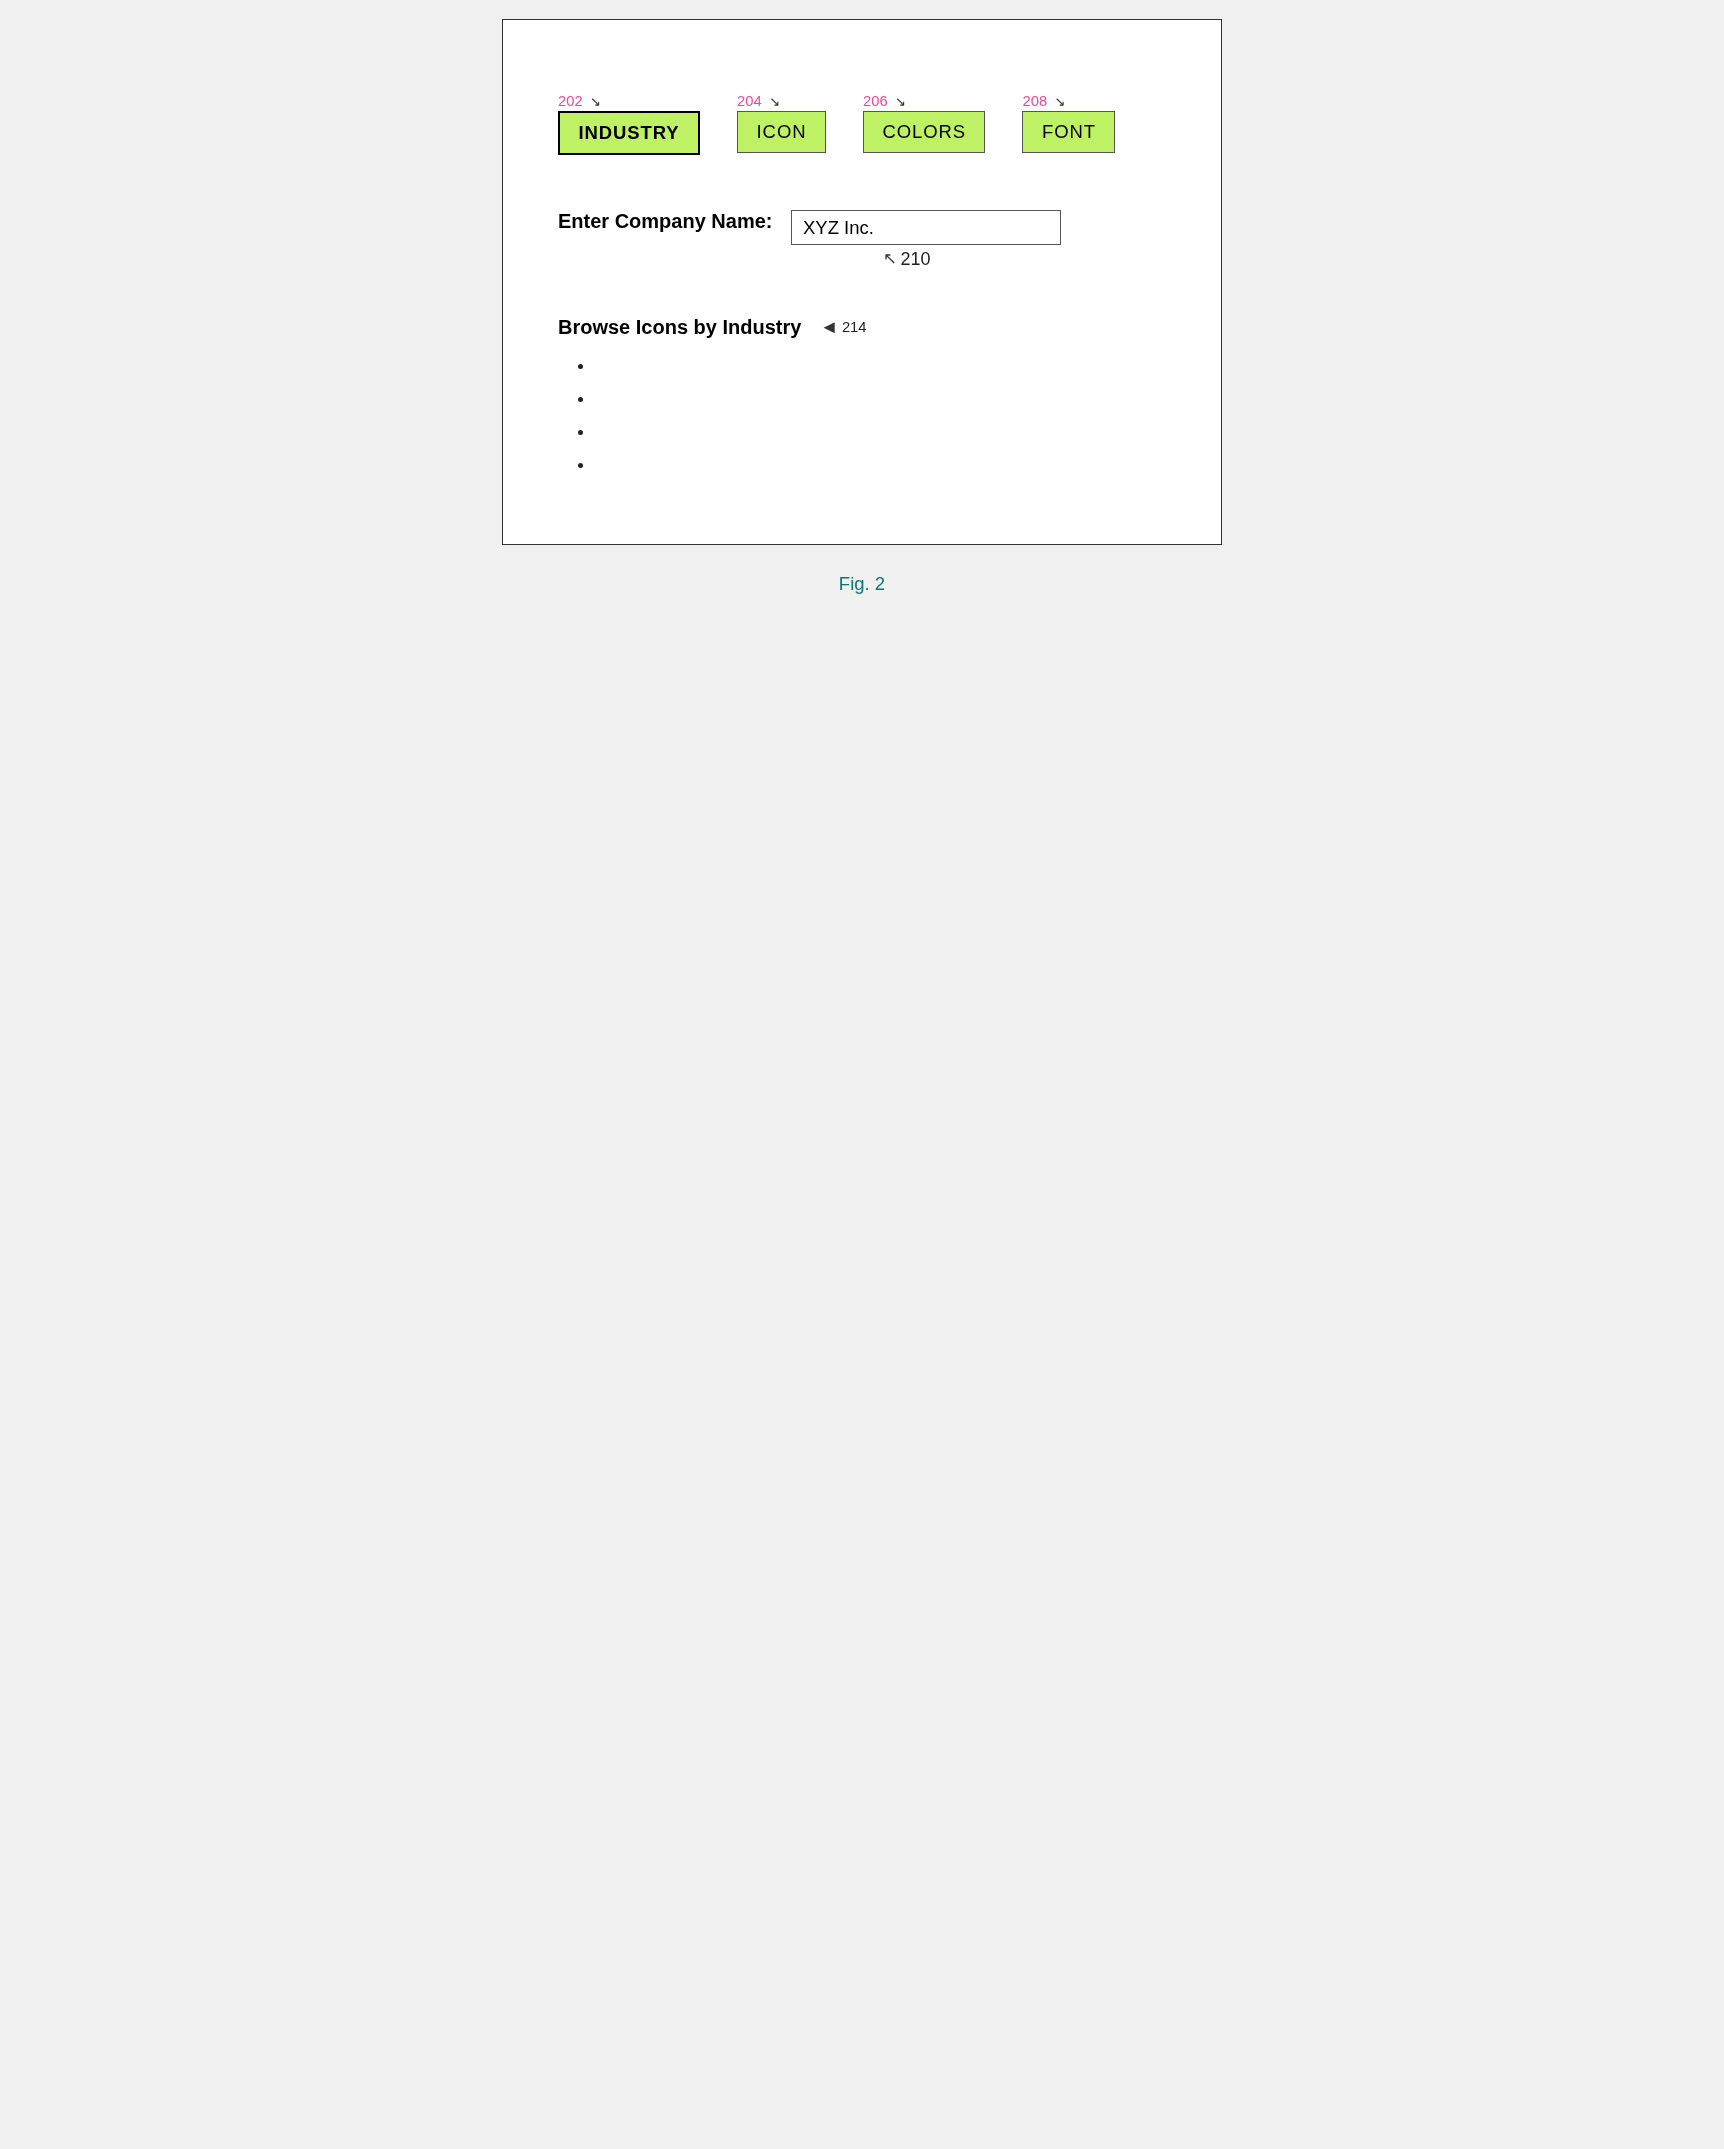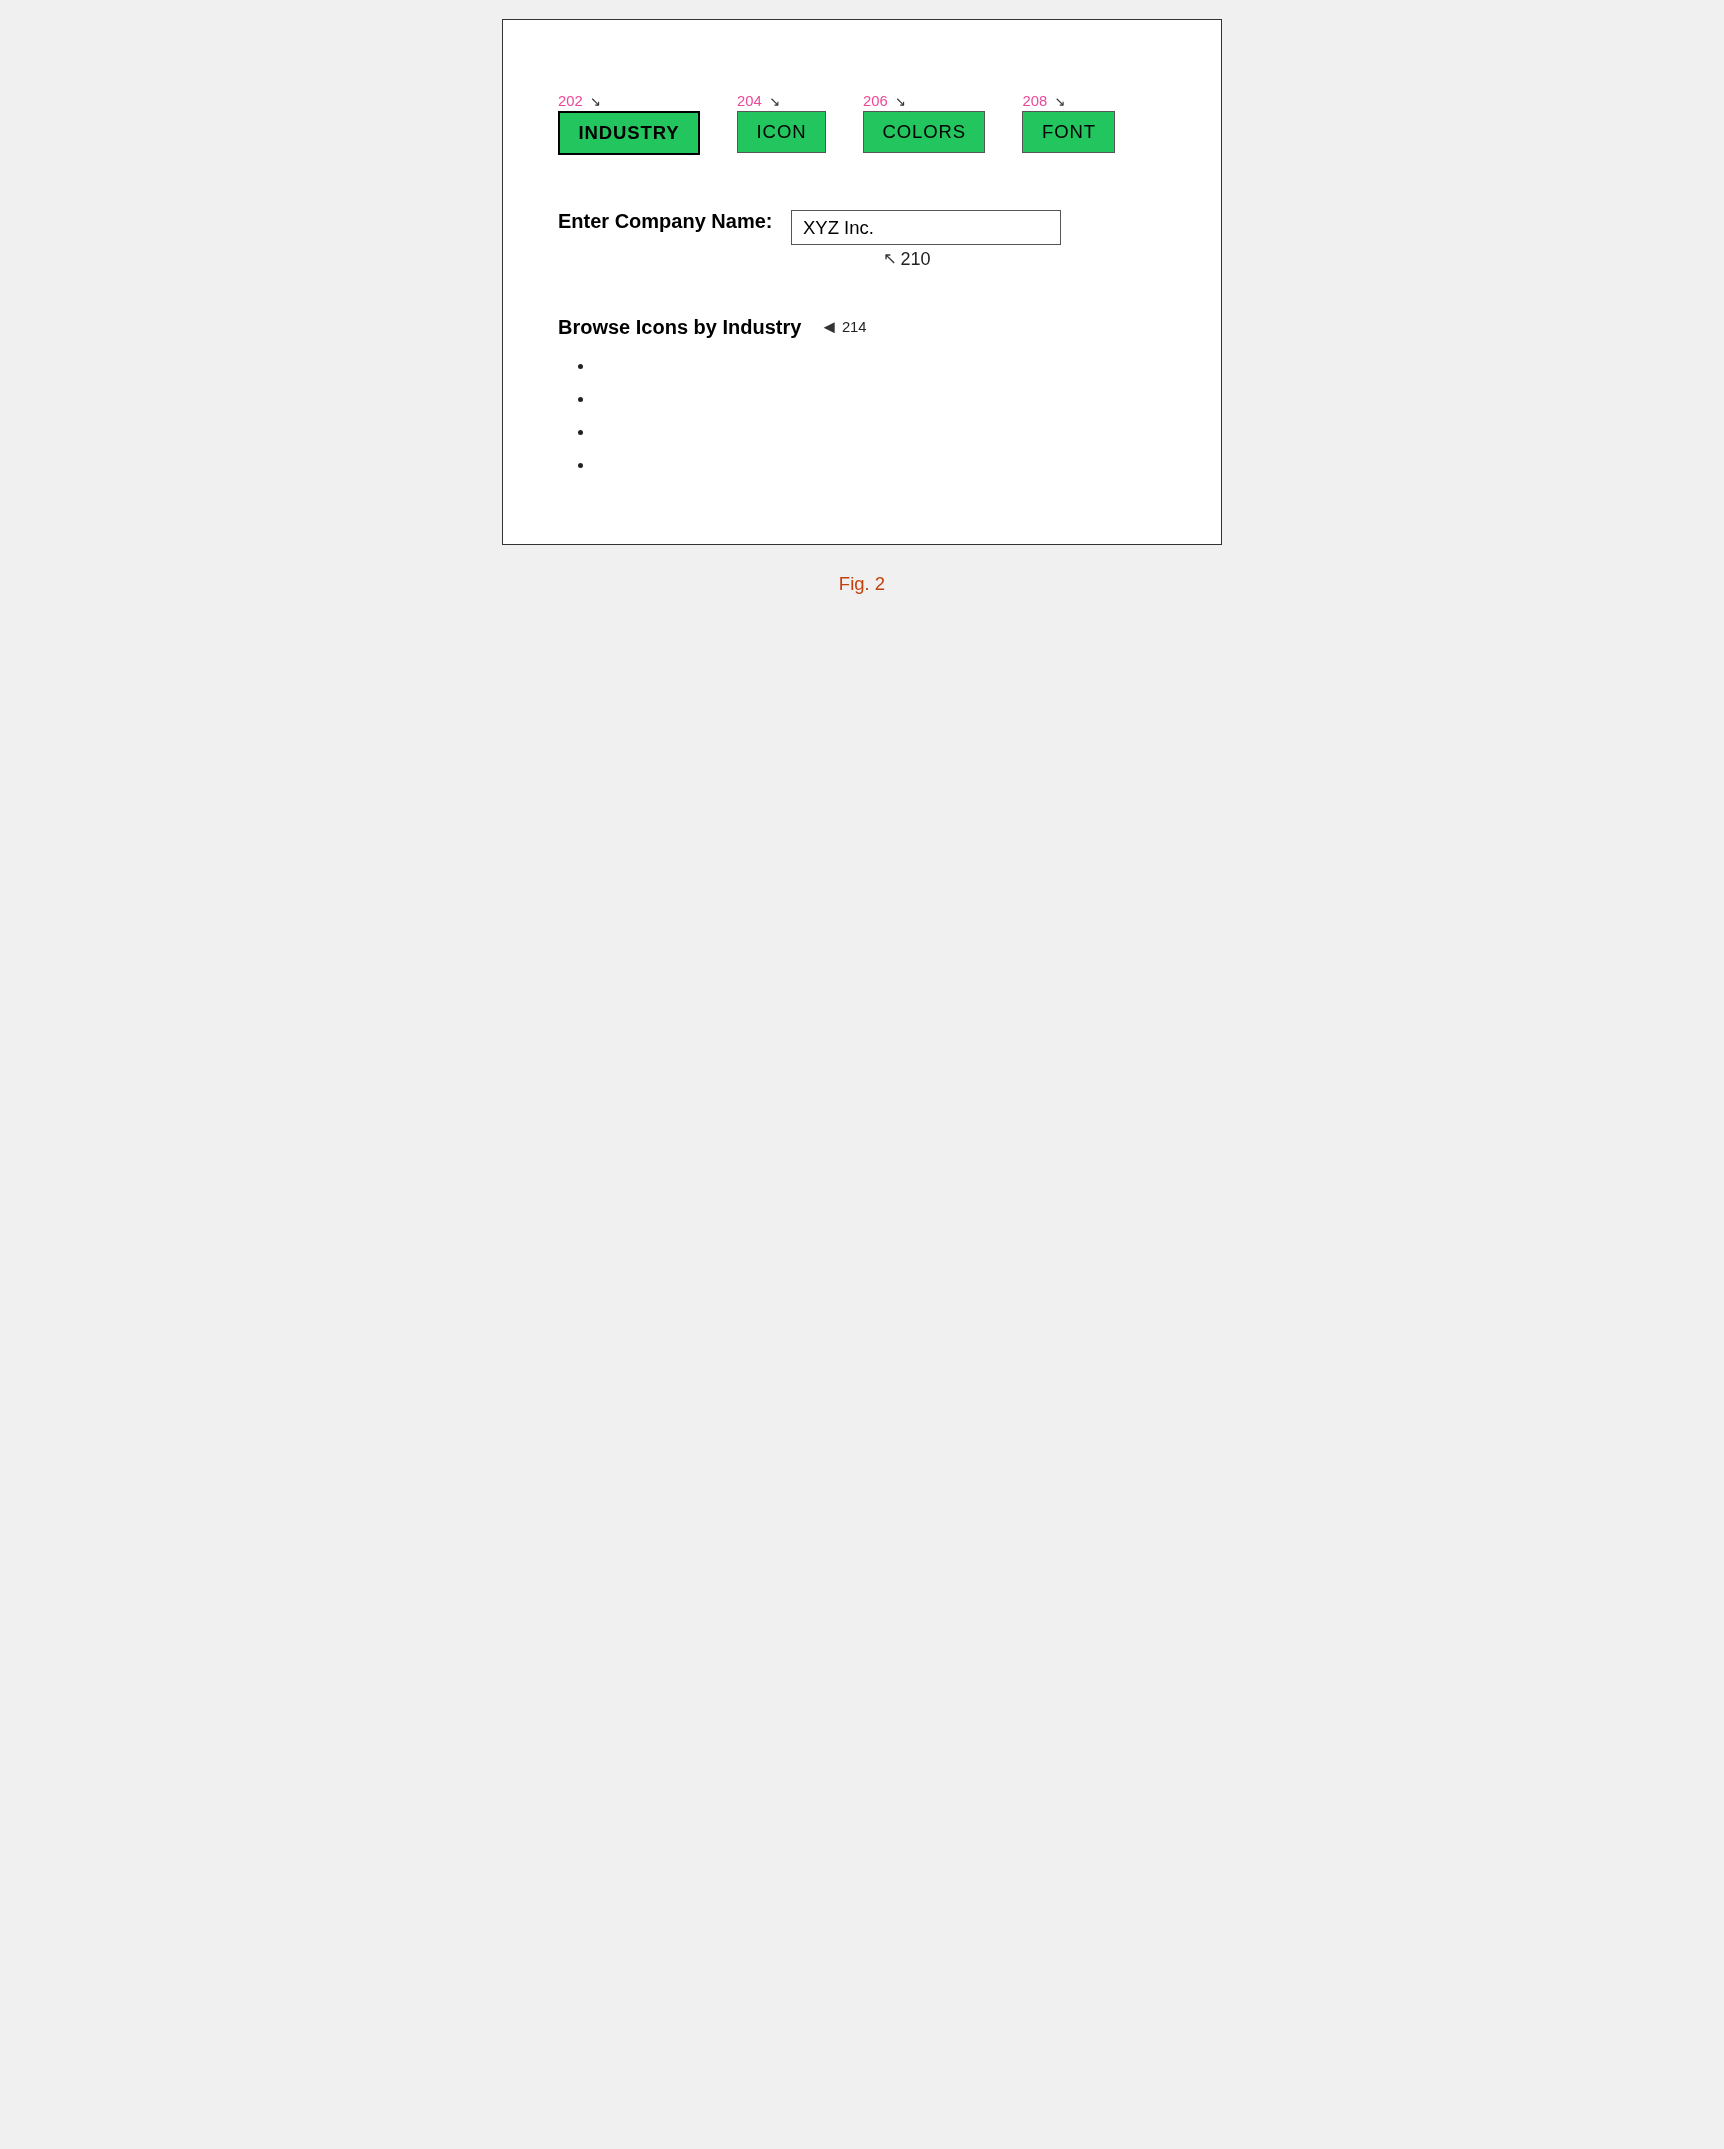--- a/index.html
+++ b/index.html
@@ -31,21 +31,21 @@
       margin-bottom: 55px;
       margin-top: 18.5px;
     }
 
     .tab-box {
       border: 1.8px solid #555;
       padding: 9.2px 18.5px;
       font-size: 18.5px;
       font-family: Arial, Helvetica, sans-serif;
       letter-spacing: 0.9px;
-      background: #22c55e;
+      background: #bef264;
       min-width: 83px;
       text-align: center;
     }
 
     .tab-box.active {
       border: 2.8px solid #000;
       font-weight: bold;
     }
 
     
@@ -186,21 +186,21 @@
       margin-bottom: 13px;
       color: #222;
     }
 
     
     .fig-caption {
       text-align: center;
       font-size: 18.5px;
       font-family: Arial, Helvetica, sans-serif;
       margin-top: 28px;
-      color: #c2410c;
+      color: #0f766e;
     }
   </style>
 </head>
 <body>
 
 <div class="page-wrapper">
 
   <div class="tab-row">
 
     <div class="annotated-tab">

